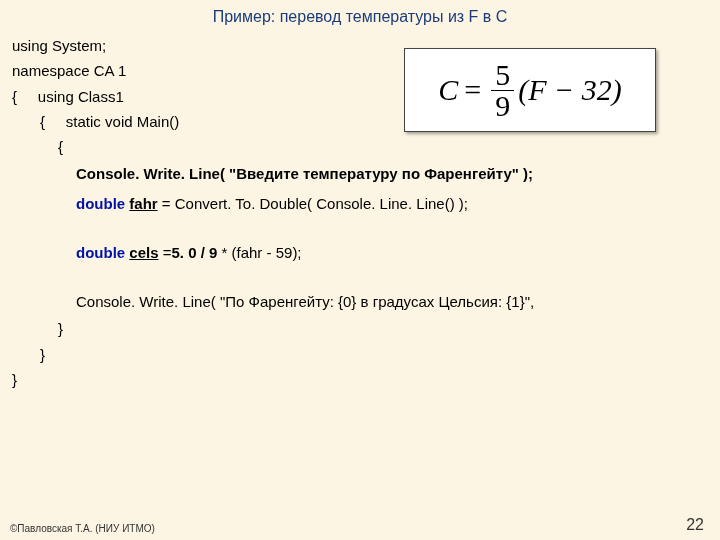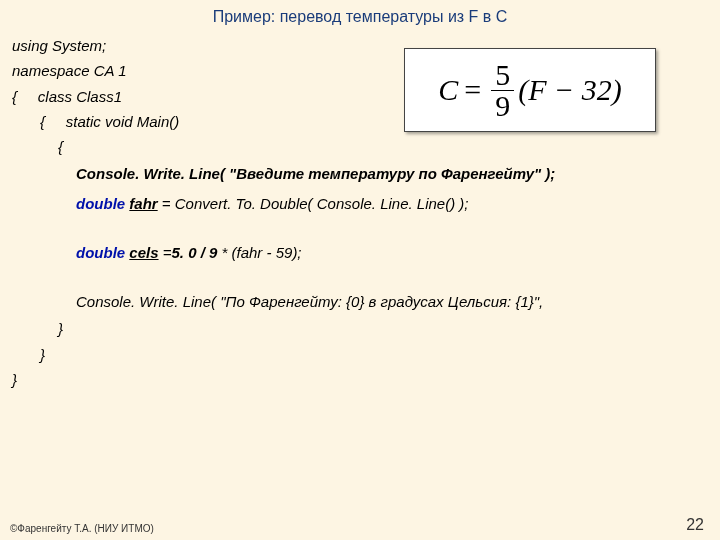--- a/index.html
+++ b/index.html
@@ -18,21 +18,21 @@
     color: #1a3c7a;
     padding-top: 8px;
     padding-bottom: 6px;
   }
   .content {
     padding: 0 12px 0 12px;
     font-size: 15px;
     color: #000;
     line-height: 1.55;
   }
-  .line { margin: 2px 0; font-style: italic; }
+  .line { margin: 2px 0; }
   .ind1 { padding-left: 28px; }
   .ind2 { padding-left: 46px; }
   .ind3 { padding-left: 64px; }
   .keyword { color: #0011aa; font-weight: bold; }
   .underline { text-decoration: underline; text-align: right; }
   .bold { font-weight: bold; }
   .formula-box {
     position: absolute;
     top: 48px;
     right: 64px;
@@ -88,21 +88,21 @@
     <span class="den">9</span>
   </span>
   <span>(F − 32)</span>
 </div>
 
 <div class="content">
   <div class="line">using System;</div>
   <div class="line">namespace CA 1</div>
   <div class="line">
     <span>{</span>&nbsp;&nbsp;&nbsp;&nbsp;
-    <span>class Class1</span>
+    <span>using Class1</span>
   </div>
   <div class="line ind1">
     <span>{</span>&nbsp;&nbsp;&nbsp;&nbsp;
     <span>static void Main()</span>
   </div>
   <div class="line ind2">{</div>
 
   <div class="line ind3" style="margin-top:4px">
     <span class="bold">Console. Write. Line( </span><span class="bold">"Введите температуру по Фаренгейту"</span><span class="bold"> );</span>
   </div>
@@ -115,14 +115,14 @@
     <span class="keyword">double </span><span class="bold underline">cels</span><span> =</span><span class="bold">5. 0 / 9 </span><span>* (fahr - 59);</span>
   </div>
 
   <div class="line ind3" style="margin-top:26px">Console. Write. Line( "По Фаренгейту: {0} в градусах Цельсия: {1}",</div>
 
   <div class="line ind2" style="margin-top:4px">}</div>
   <div class="line ind1">}</div>
   <div class="line">}</div>
 </div>
 
-<div class="footer">©Фаренгейту Т.А. (НИУ ИТМО)</div>
+<div class="footer">©Павловская Т.А. (НИУ ИТМО)</div>
 <div class="page-num">22</div>
 
 </body></html>

